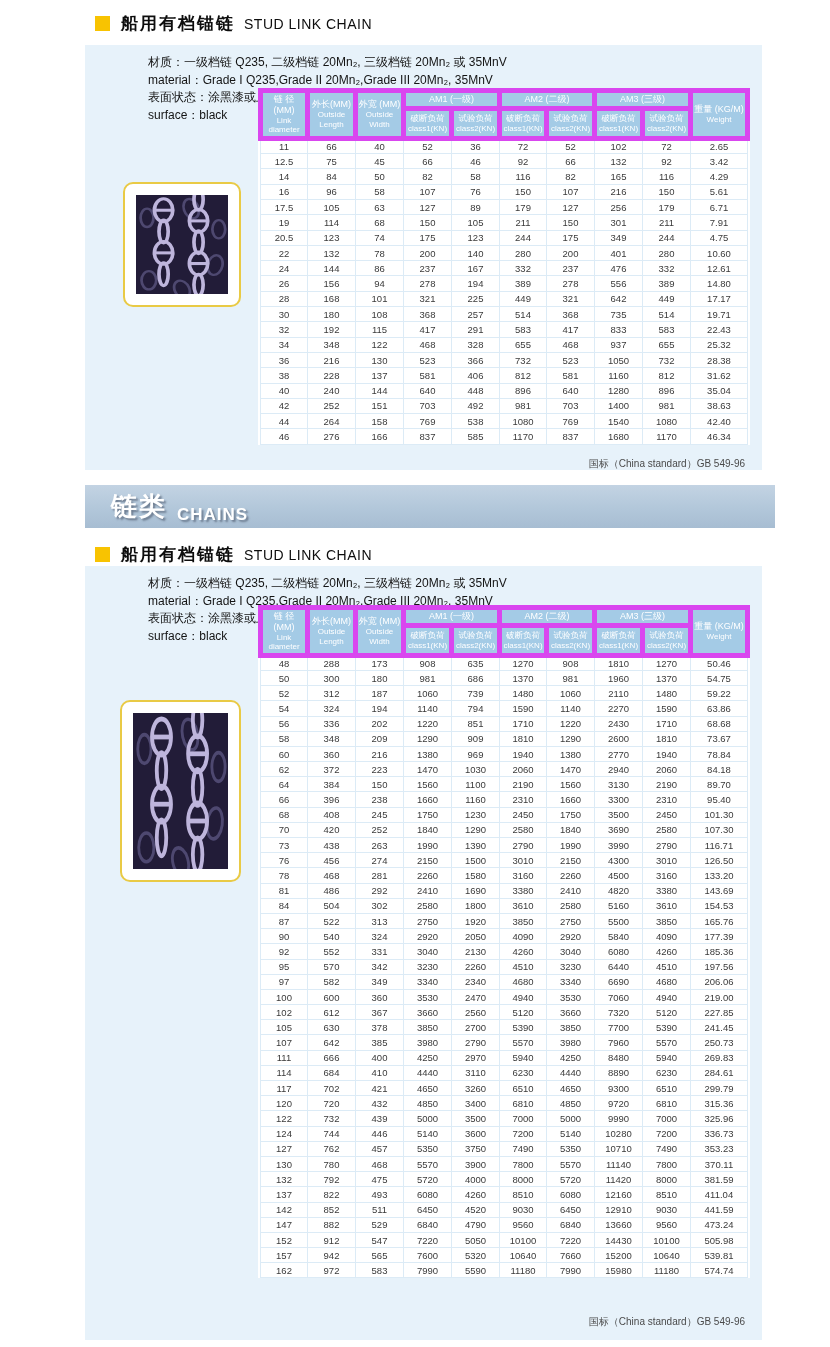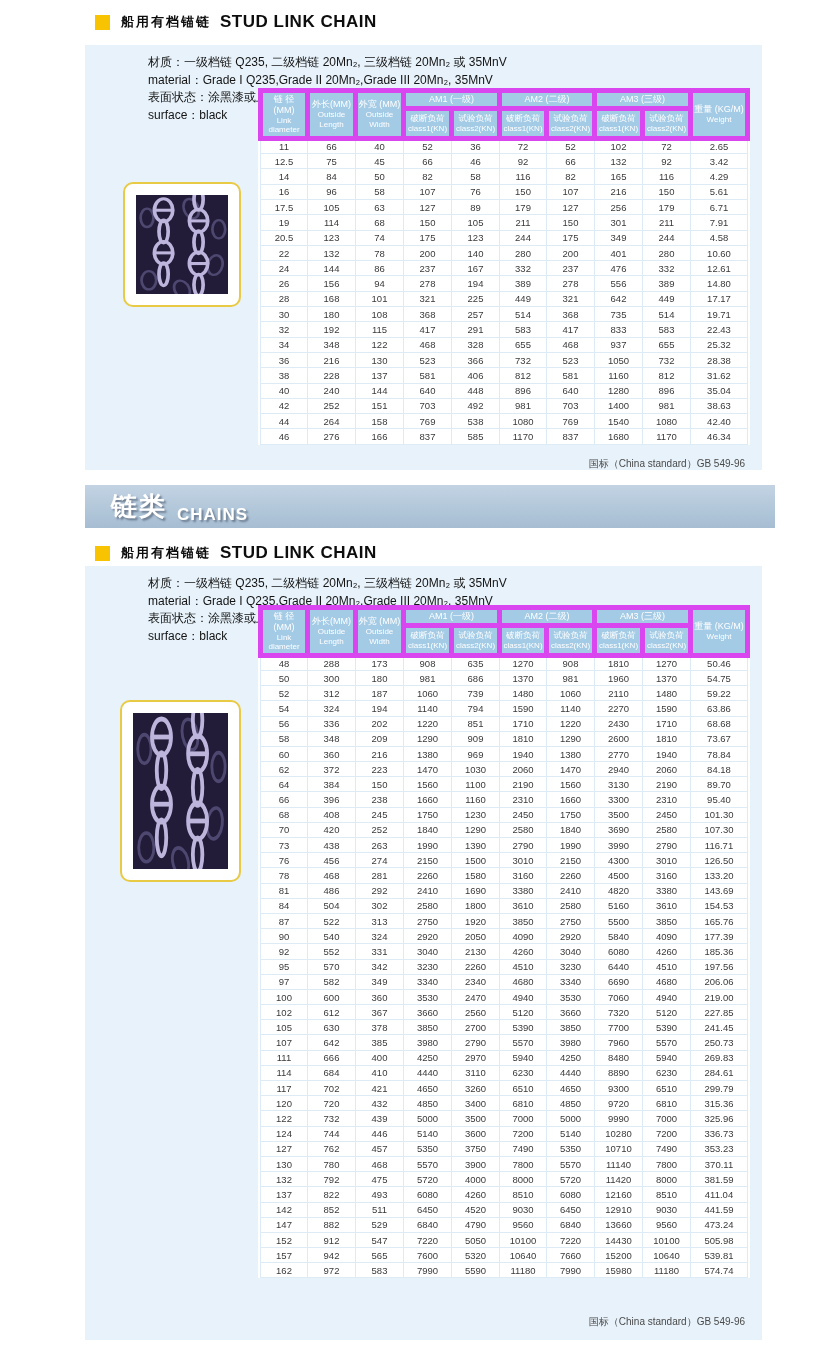--- a/index.html
+++ b/index.html
@@ -5,22 +5,22 @@
   * { margin:0; padding:0; box-sizing:border-box; }
   html,body { background:#ffffff; }
   body {
     width:830px; height:1347px; position:relative;
     font-family:"Liberation Sans", sans-serif; color:#222;
   }
 
   
   .section-header { position:absolute; left:95px; display:flex; align-items:center; }
   .bullet { width:15px; height:15px; background:#f8c301; margin-right:11px; flex:0 0 auto; }
-  .title-zh { font-size:13px; font-weight:bold; color:#0d0d0d; letter-spacing:2px; }
-  .title-en { font-size:17px; font-weight:bold; color:#0d0d0d; margin-left:9px; letter-spacing:0.5px; }
+  .title-zh { font-size:17px; font-weight:bold; color:#0d0d0d; letter-spacing:2px; }
+  .title-en { font-size:14px; font-weight:normal; color:#0d0d0d; margin-left:9px; letter-spacing:0.5px; }
 
   
   .panel { position:absolute; left:85px; width:677px; background:#e7f2fa; }
   #panel1 { top:45px; height:425px; }
   #panel2 { top:566px; height:774px; }
 
   .specs { position:absolute; left:23px; top:9px; font-size:12px; color:#141414; line-height:17.5px; width:330px;margin-left:40px; }
   .specs div { white-space:nowrap; }
 
   
@@ -227,21 +227,21 @@
         <tr>
           <td>20.5</td>
           <td>123</td>
           <td>74</td>
           <td>175</td>
           <td>123</td>
           <td>244</td>
           <td>175</td>
           <td>349</td>
           <td>244</td>
-          <td>4.58</td>
+          <td>4.75</td>
         </tr>
         <tr>
           <td>22</td>
           <td>132</td>
           <td>78</td>
           <td>200</td>
           <td>140</td>
           <td>280</td>
           <td>200</td>
           <td>401</td>

